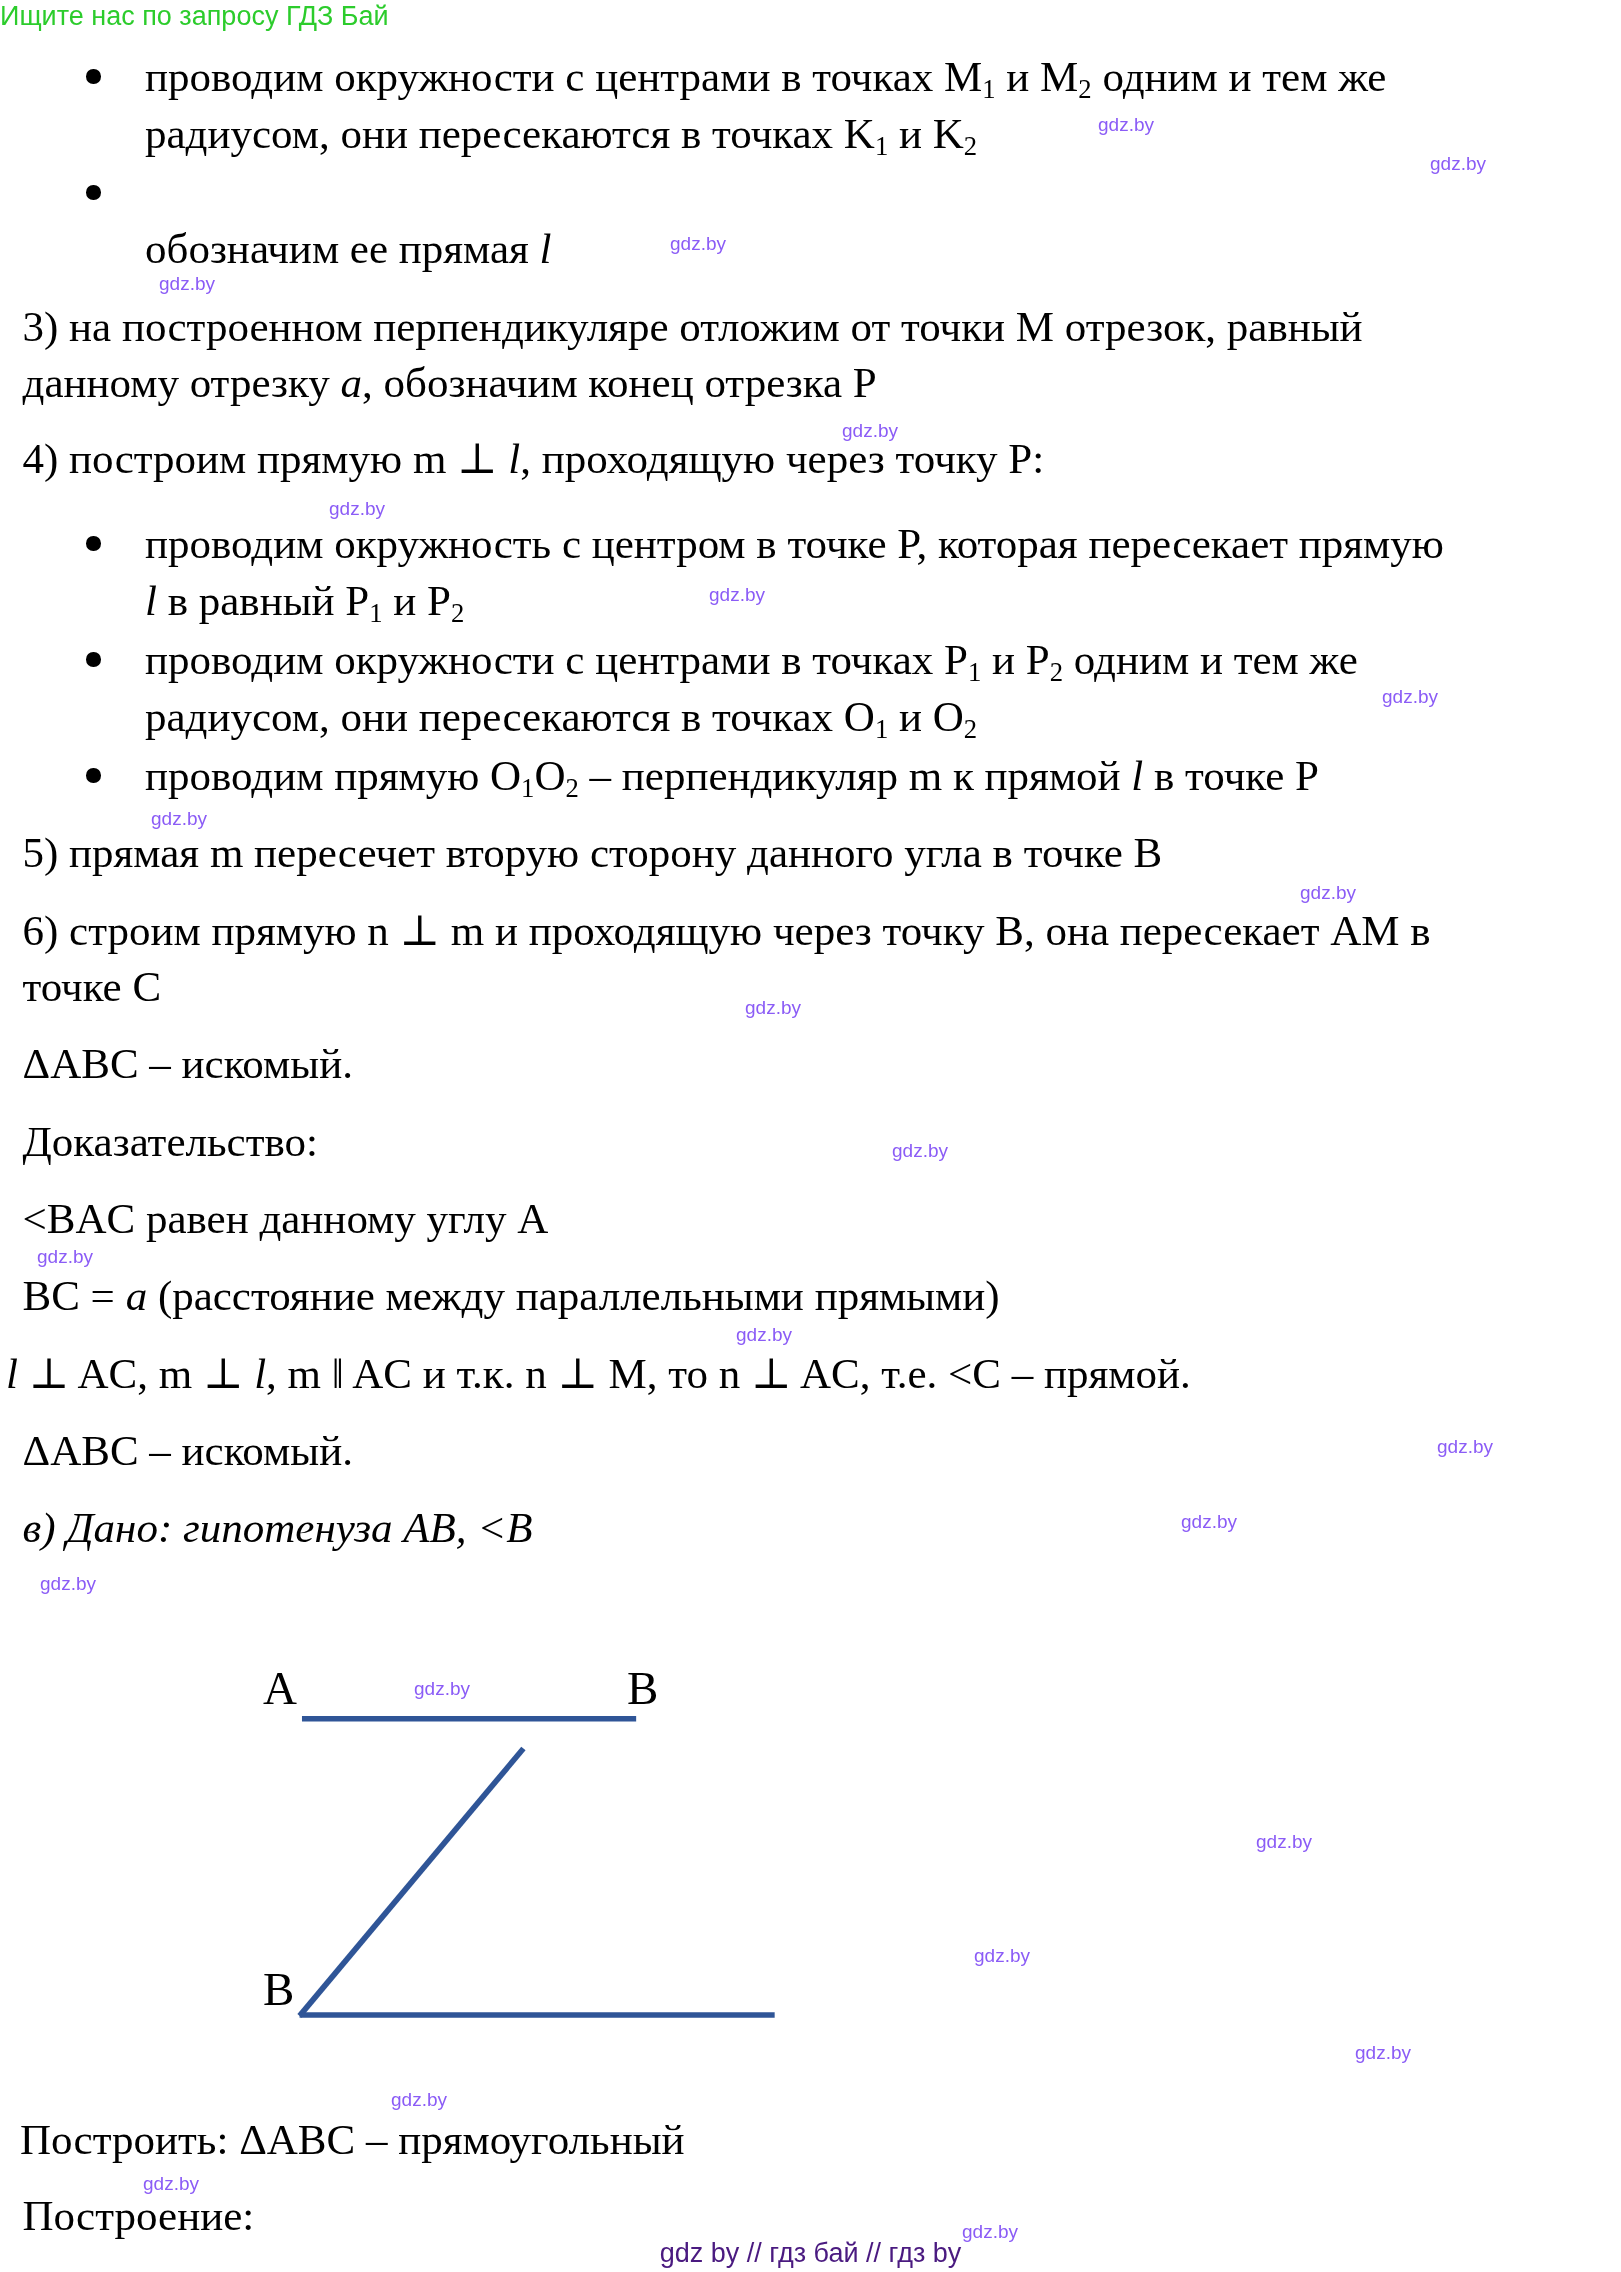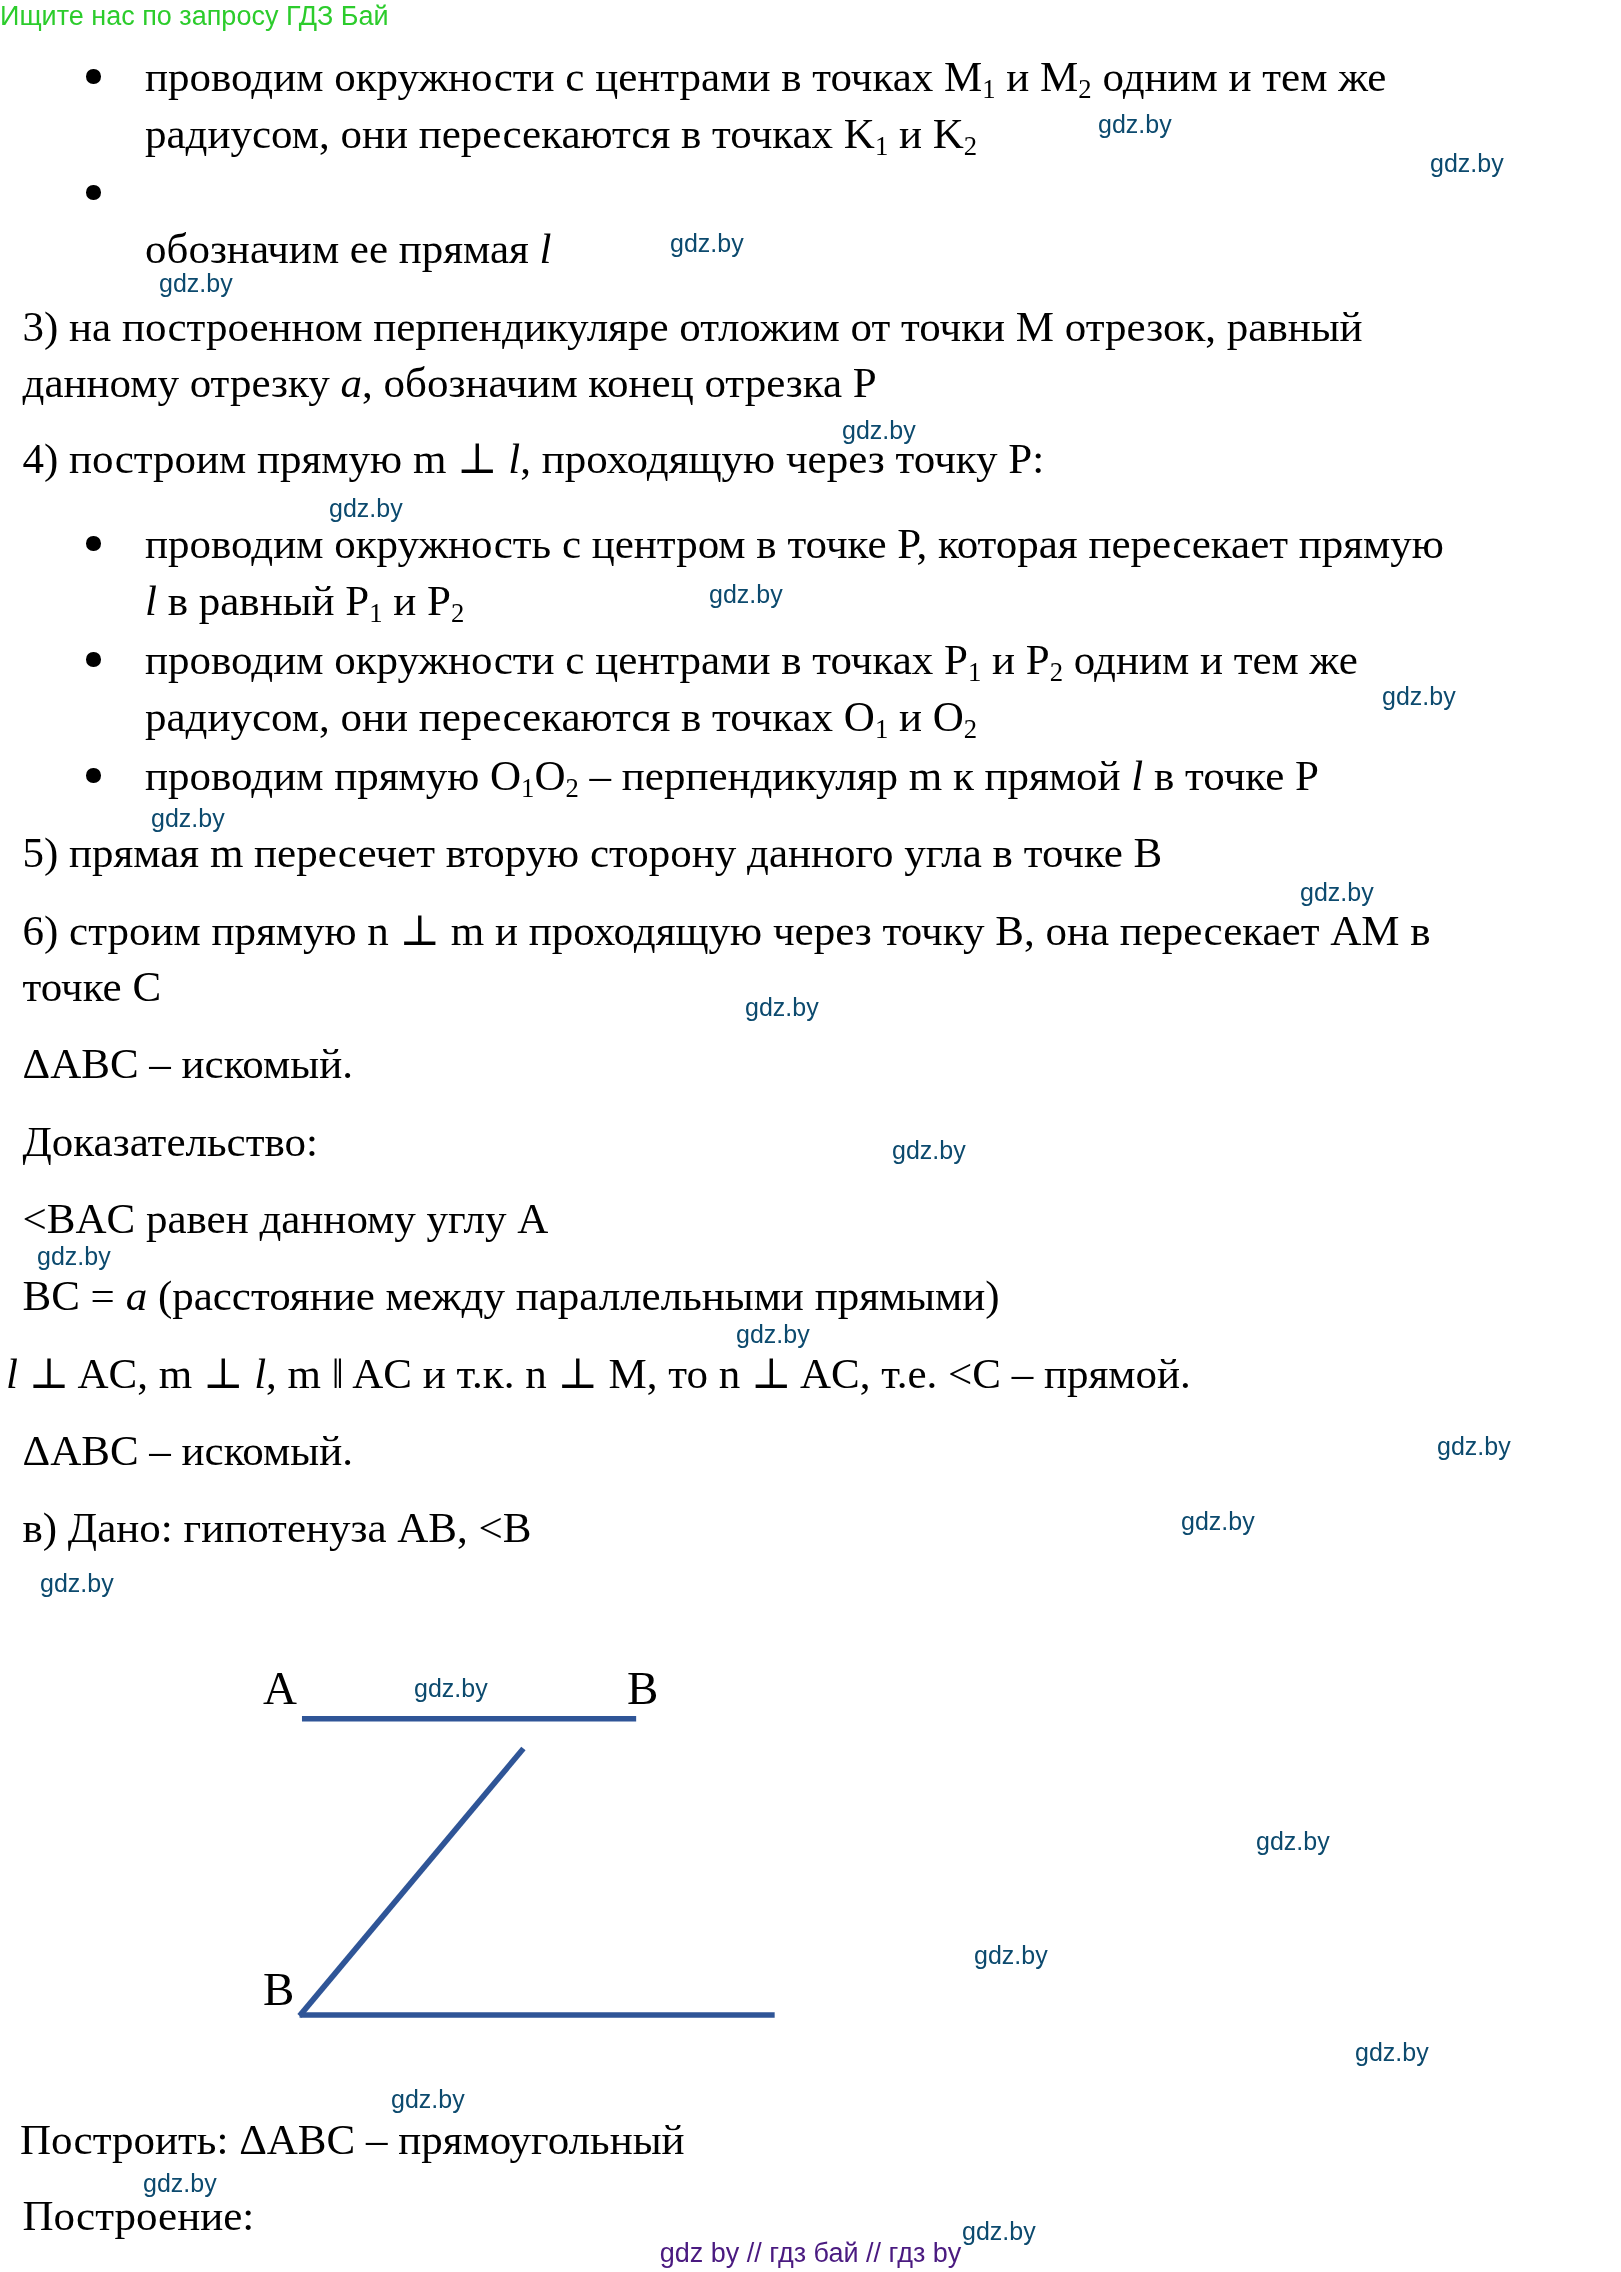--- a/index.html
+++ b/index.html
@@ -15,21 +15,21 @@
       position: absolute; left: 0; top: 2237px; width: 100%; text-align: center;
       font-size: 27px; line-height: 32px; color: #4a1a80;
     }
     .line {
       position: absolute; font-size: 43px; line-height: 48px; white-space: nowrap;
     }
     .bullet {
       position: absolute; width: 14.5px; height: 14.5px; border-radius: 50%; background: #000;
     }
     .wm {
-      position: absolute; font-size: 25px; line-height: 27px; color: #0c4a6e; white-space: nowrap;
+      position: absolute; font-size: 19px; line-height: 27px; color: #8b5cf6; white-space: nowrap;
     }
     sub { font-size: 0.62em; vertical-align: -0.25em; line-height: 0; }
     i { font-style: italic; }
     .diagram { position: absolute; left: 0; top: 0; width: 1621px; height: 2273px; pointer-events: none; }
     .dlabel { position: absolute; font-size: 47px; line-height: 48px; }
   </style>
 </head>
 <body>
 
 <div class="page">
@@ -87,21 +87,21 @@
   <div class="line serif" style="left:22.5px; top:1118px;">Доказательство:</div>
   <div class="line serif" style="left:22.5px; top:1195px;">&lt;BAC равен данному углу A</div>
   <div class="line serif" style="left:22.5px; top:1272px;">
     <span>BC = </span><i>a</i><span> (расстояние между параллельными прямыми)</span>
   </div>
   <div class="line serif" style="left:6px; top:1350px;">
     <i>l</i><span> ⊥ AC, m ⊥ </span><i>l</i><span>, m ‖ AC и т.к. n ⊥ M, то n ⊥ AC, т.е. &lt;C – прямой.</span>
   </div>
   <div class="line serif" style="left:22.5px; top:1427px;">ΔABC – искомый.</div>
 
-  <div class="line serif" style="left:22.5px; top:1504px;">в) Дано: гипотенуза AB, &lt;B</div>
+  <div class="line serif" style="left:22.5px; top:1504px;font-style:italic;">в) Дано: гипотенуза AB, &lt;B</div>
 
   <svg class="diagram" viewBox="0 0 2013 2822" width="1621" height="2273">
     <line x1="375" y1="2134" x2="790" y2="2134" stroke="#2f5597" stroke-width="7"></line>
     <line x1="372" y1="2503" x2="650" y2="2171" stroke="#2f5597" stroke-width="7"></line>
     <line x1="372" y1="2502" x2="962" y2="2502" stroke="#2f5597" stroke-width="7"></line>
   </svg>
   <div class="dlabel serif" style="left:263px; top:1664px;">A</div>
   <div class="dlabel serif" style="left:627px; top:1664px;">B</div>
   <div class="dlabel serif" style="left:263px; top:1965px;">B</div>
 

